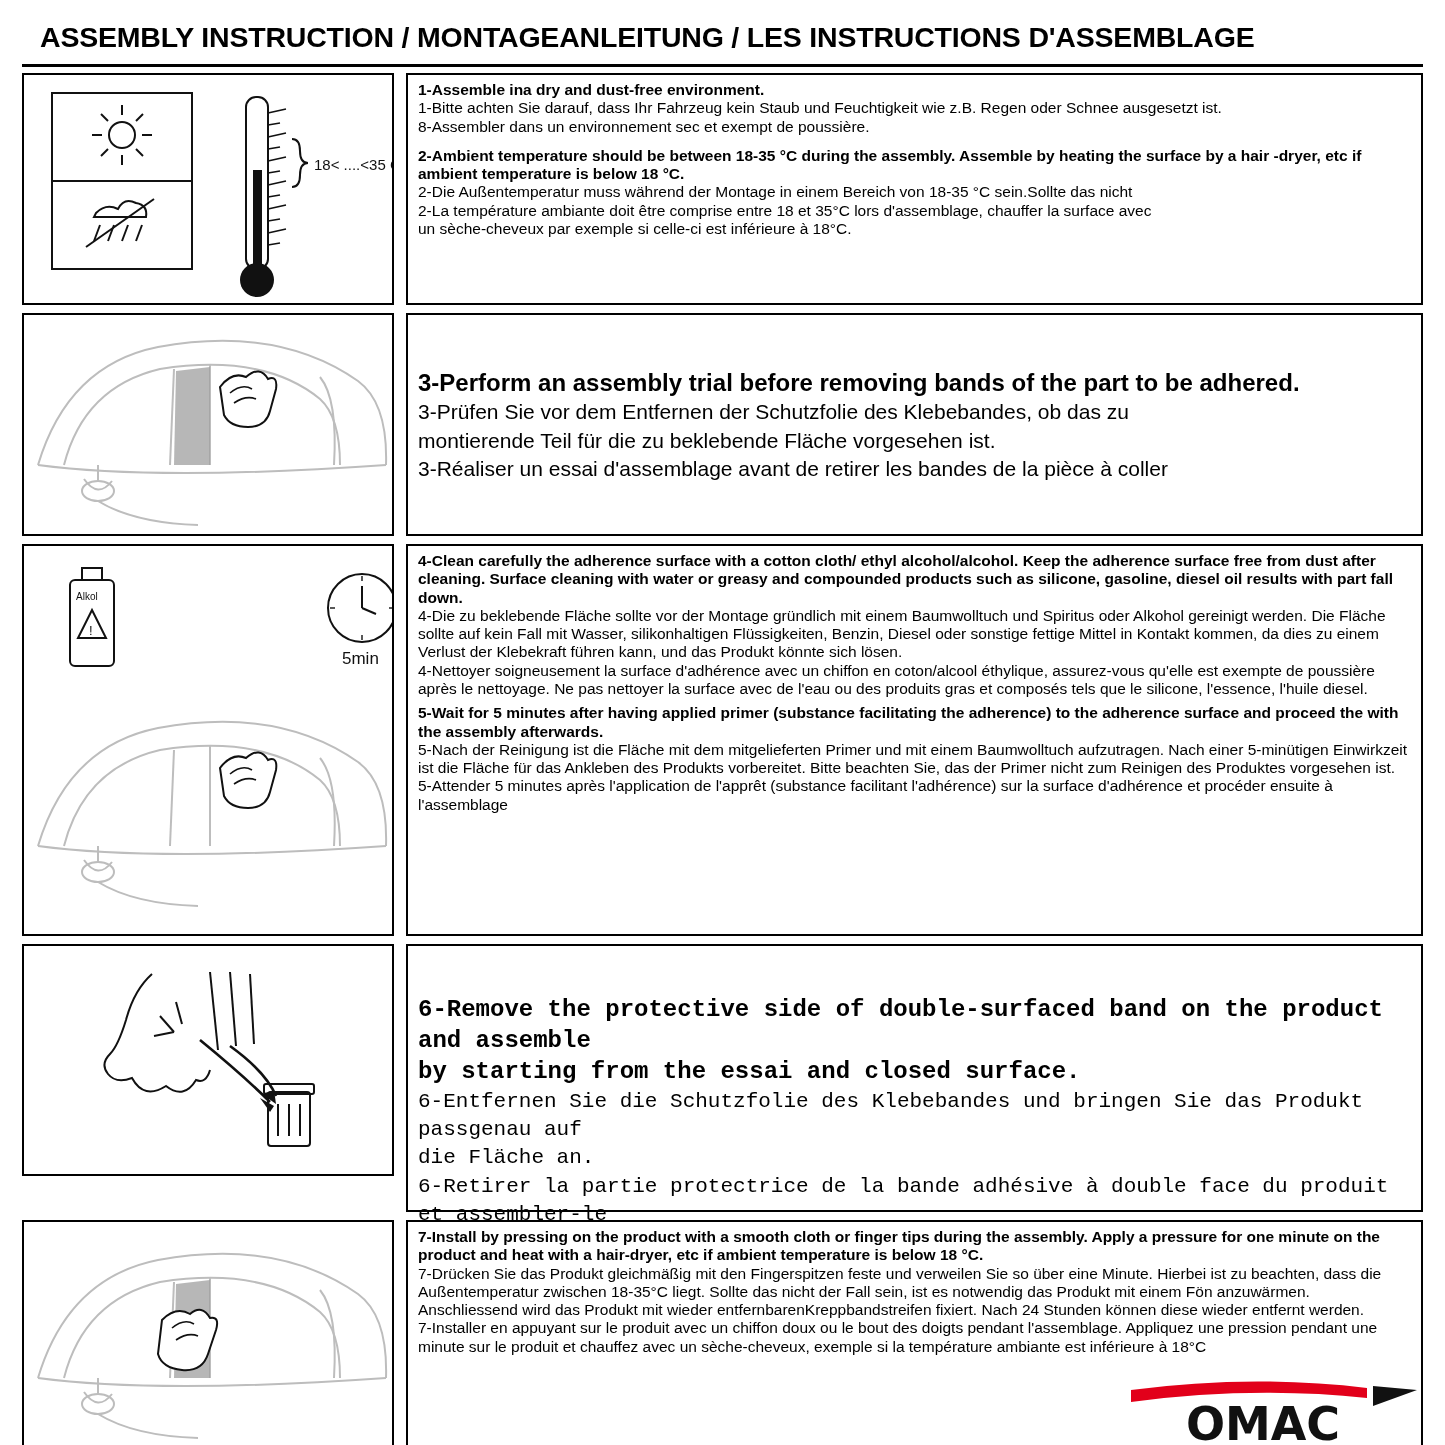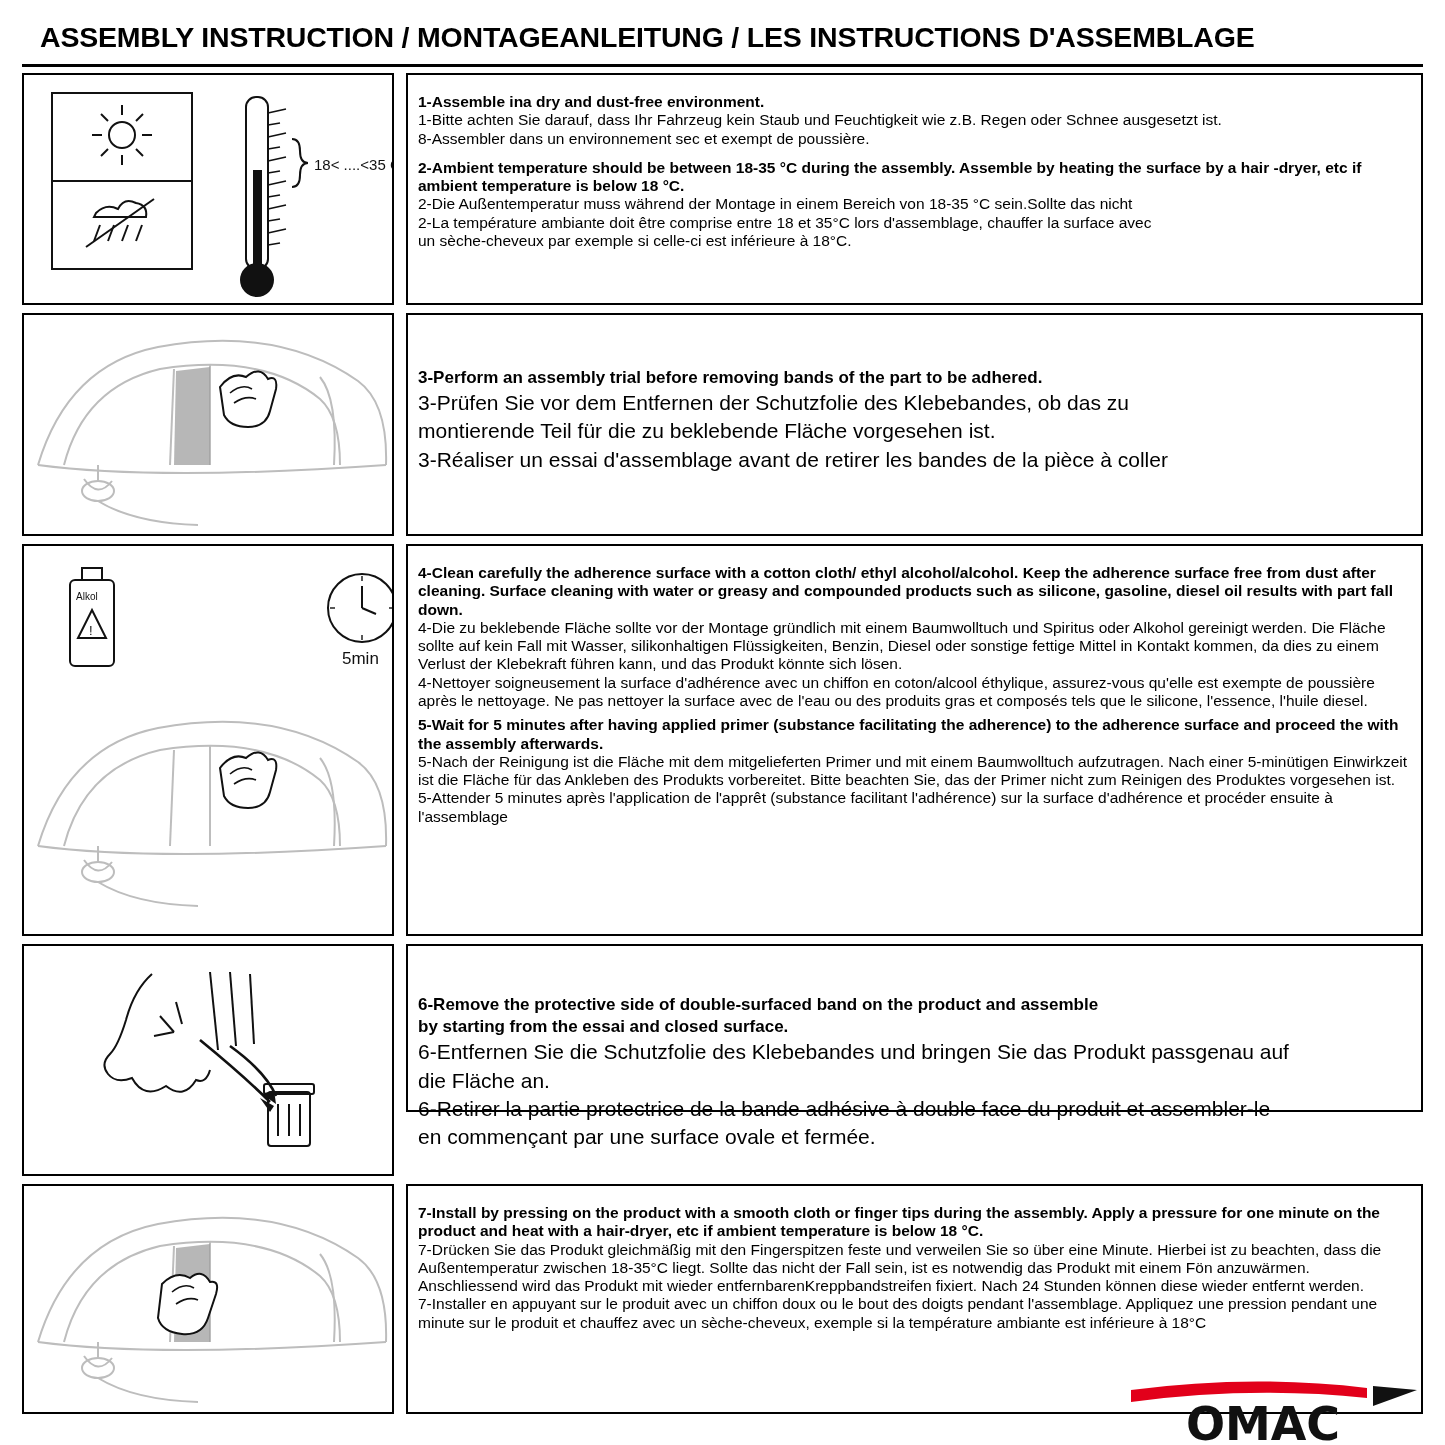--- a/index.html
+++ b/index.html
@@ -17,28 +17,28 @@
   }
   .rule{height:3px;background:#000;margin:0 0 6px 0;}
   .row{display:flex;width:100%;box-sizing:border-box;}
   .cell-img{
     border:2px solid #000;box-sizing:border-box;
     width:372px;flex:0 0 372px;position:relative;background:#fff;
   }
   .cell-txt{
     border:2px solid #000;box-sizing:border-box;
     flex:1 1 auto;margin-left:12px;position:relative;background:#fff;
-    padding:18px 10px 6px 10px;
+    padding:6px 10px 6px 10px;
   }
   .row + .row{margin-top:8px;}
   p{margin:0;}
   .t1{font-size:15.5px;line-height:1.18;}
   .t1b{font-size:15.5px;line-height:1.18;font-weight:bold;}
   .big{font-size:21px;line-height:1.35;}
-  .bigb{font-size:17px;line-height:1.3;font-weight:bold;}
+  .bigb{font-size:24px;line-height:1.3;font-weight:bold;}
   .gap{height:11px;}
   .gap-s{height:6px;}
   svg{display:block;}
 </style>
 </head>
 <body>
 
 <div class="page">
 
   <div class="title">ASSEMBLY INSTRUCTION / MONTAGEANLEITUNG / LES INSTRUCTIONS D'ASSEMBLAGE</div>
@@ -213,21 +213,21 @@
 
         <g fill="none" stroke="#111" stroke-width="2">
           <rect x="244" y="146" width="42" height="54" rx="3"></rect>
           <rect x="240" y="138" width="50" height="10" rx="2"></rect>
           <line x1="254" y1="158" x2="254" y2="190"></line>
           <line x1="265" y1="158" x2="265" y2="190"></line>
           <line x1="276" y1="158" x2="276" y2="190"></line>
         </g>
       </svg>
     </div>
-    <div class="cell-txt" style="height:168px;padding-top:48px;">
+    <div class="cell-txt" style="height:268px;padding-top:48px;font-family:Liberation Mono, monospace;">
       <p class="bigb">6-Remove the protective side of double-surfaced band on the product and assemble</p>
       <p class="bigb">by starting from the essai and closed surface.</p>
       <p class="big">6-Entfernen Sie die Schutzfolie des Klebebandes und bringen Sie das Produkt passgenau auf</p>
       <p class="big">die Fläche an.</p>
       <p class="big">6-Retirer la partie protectrice de la bande adhésive à double face du produit et assembler-le</p>
       <p class="big">en commençant par une surface ovale et fermée.</p>
     </div>
   </div>
 
   <div class="row">

